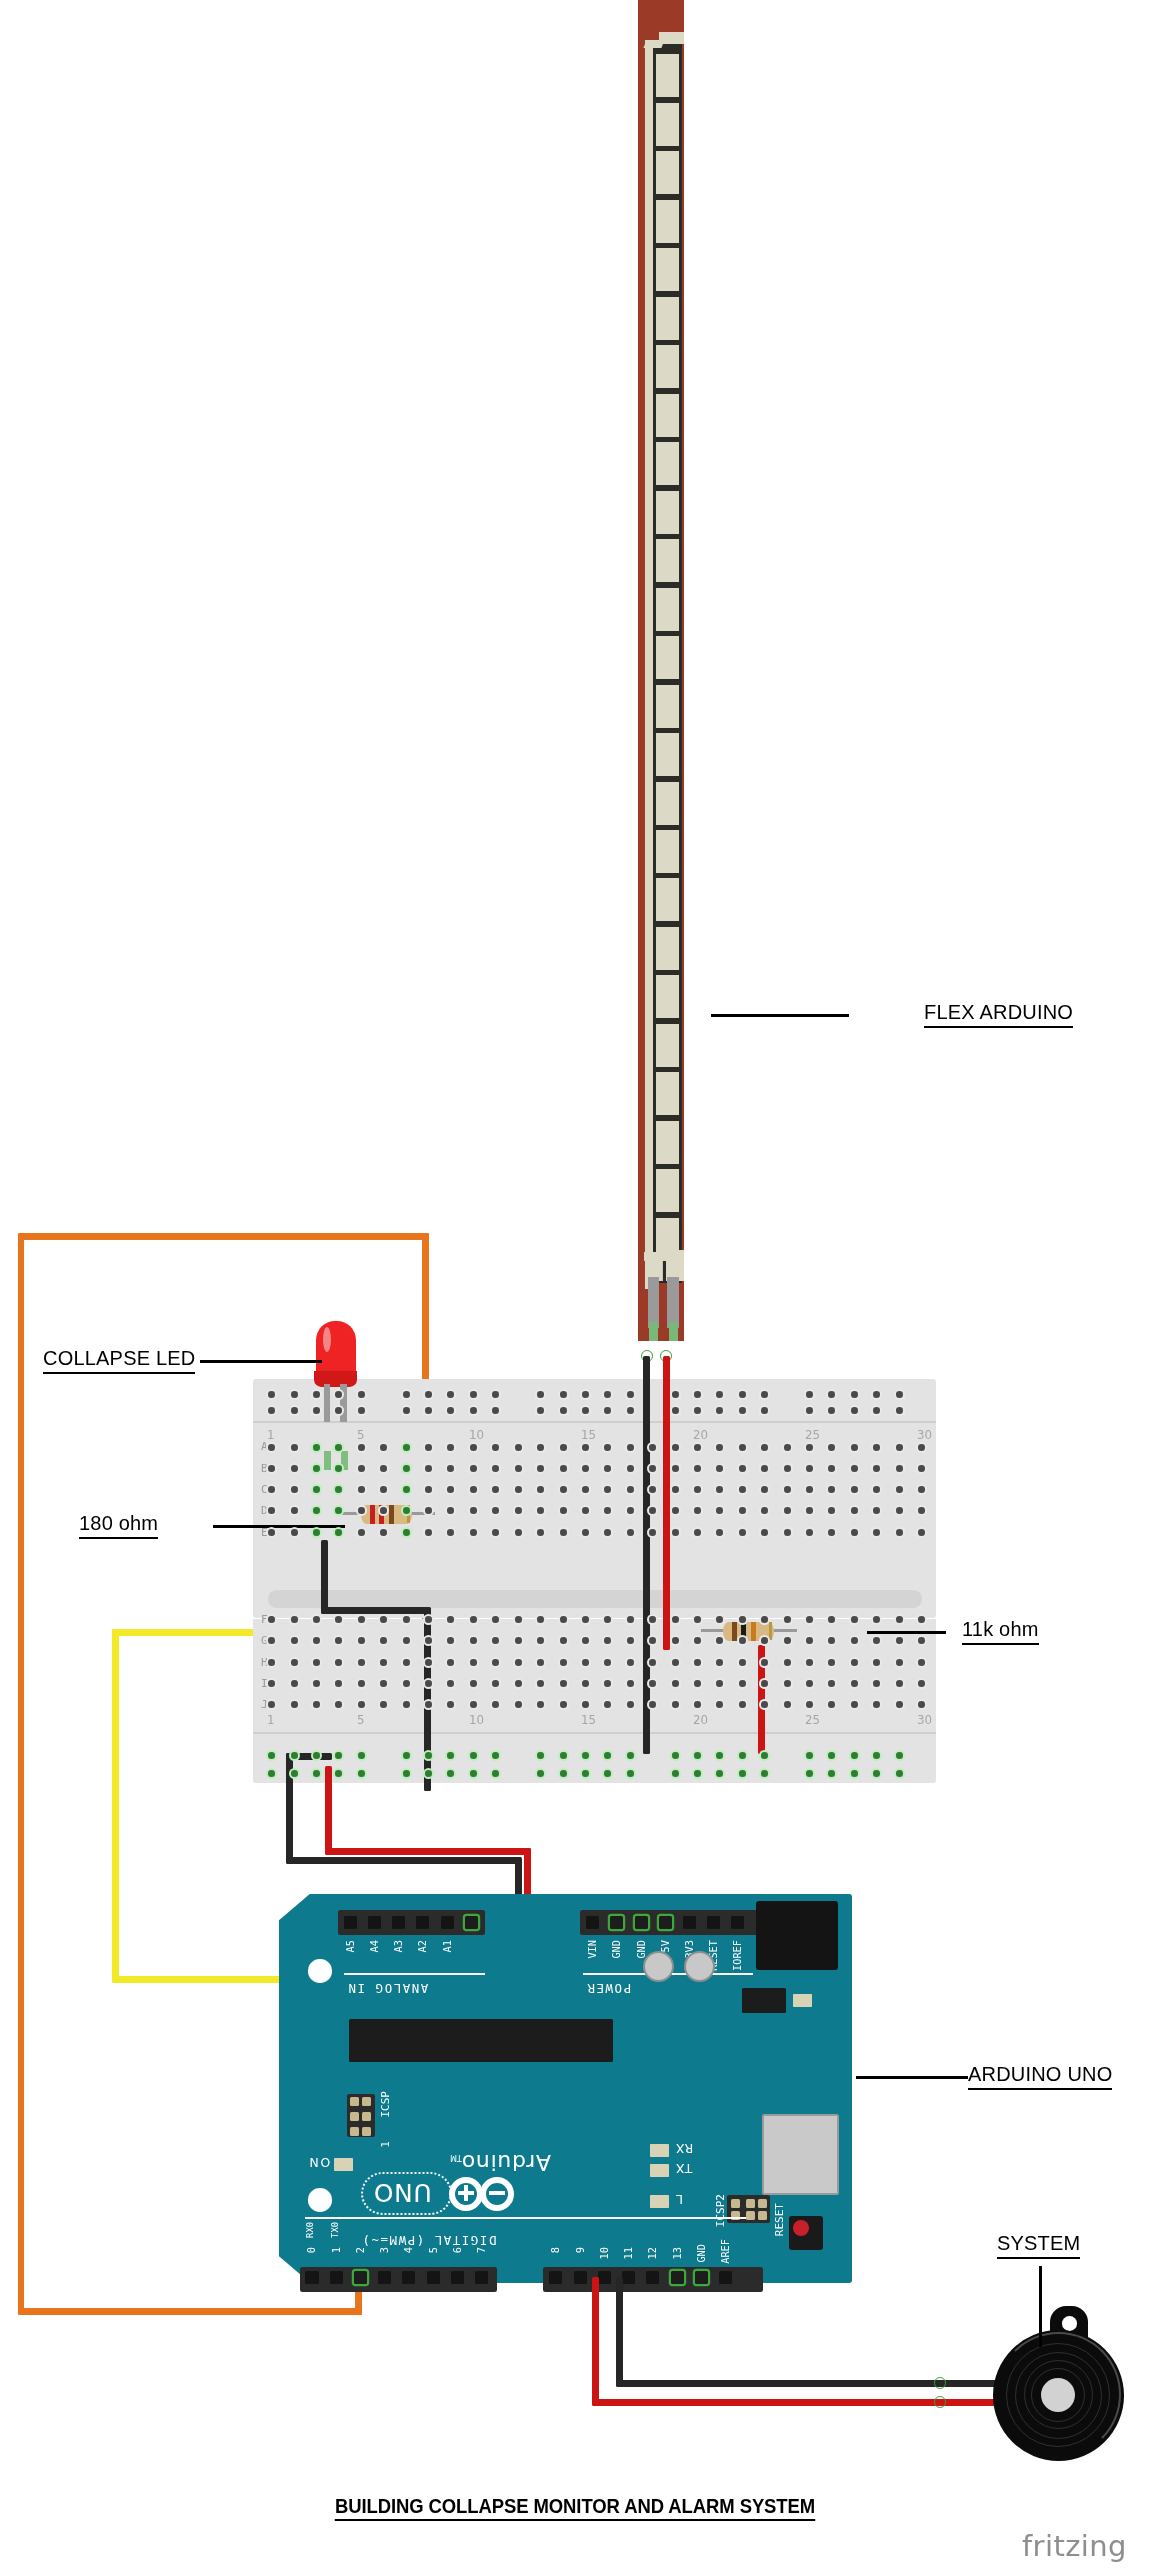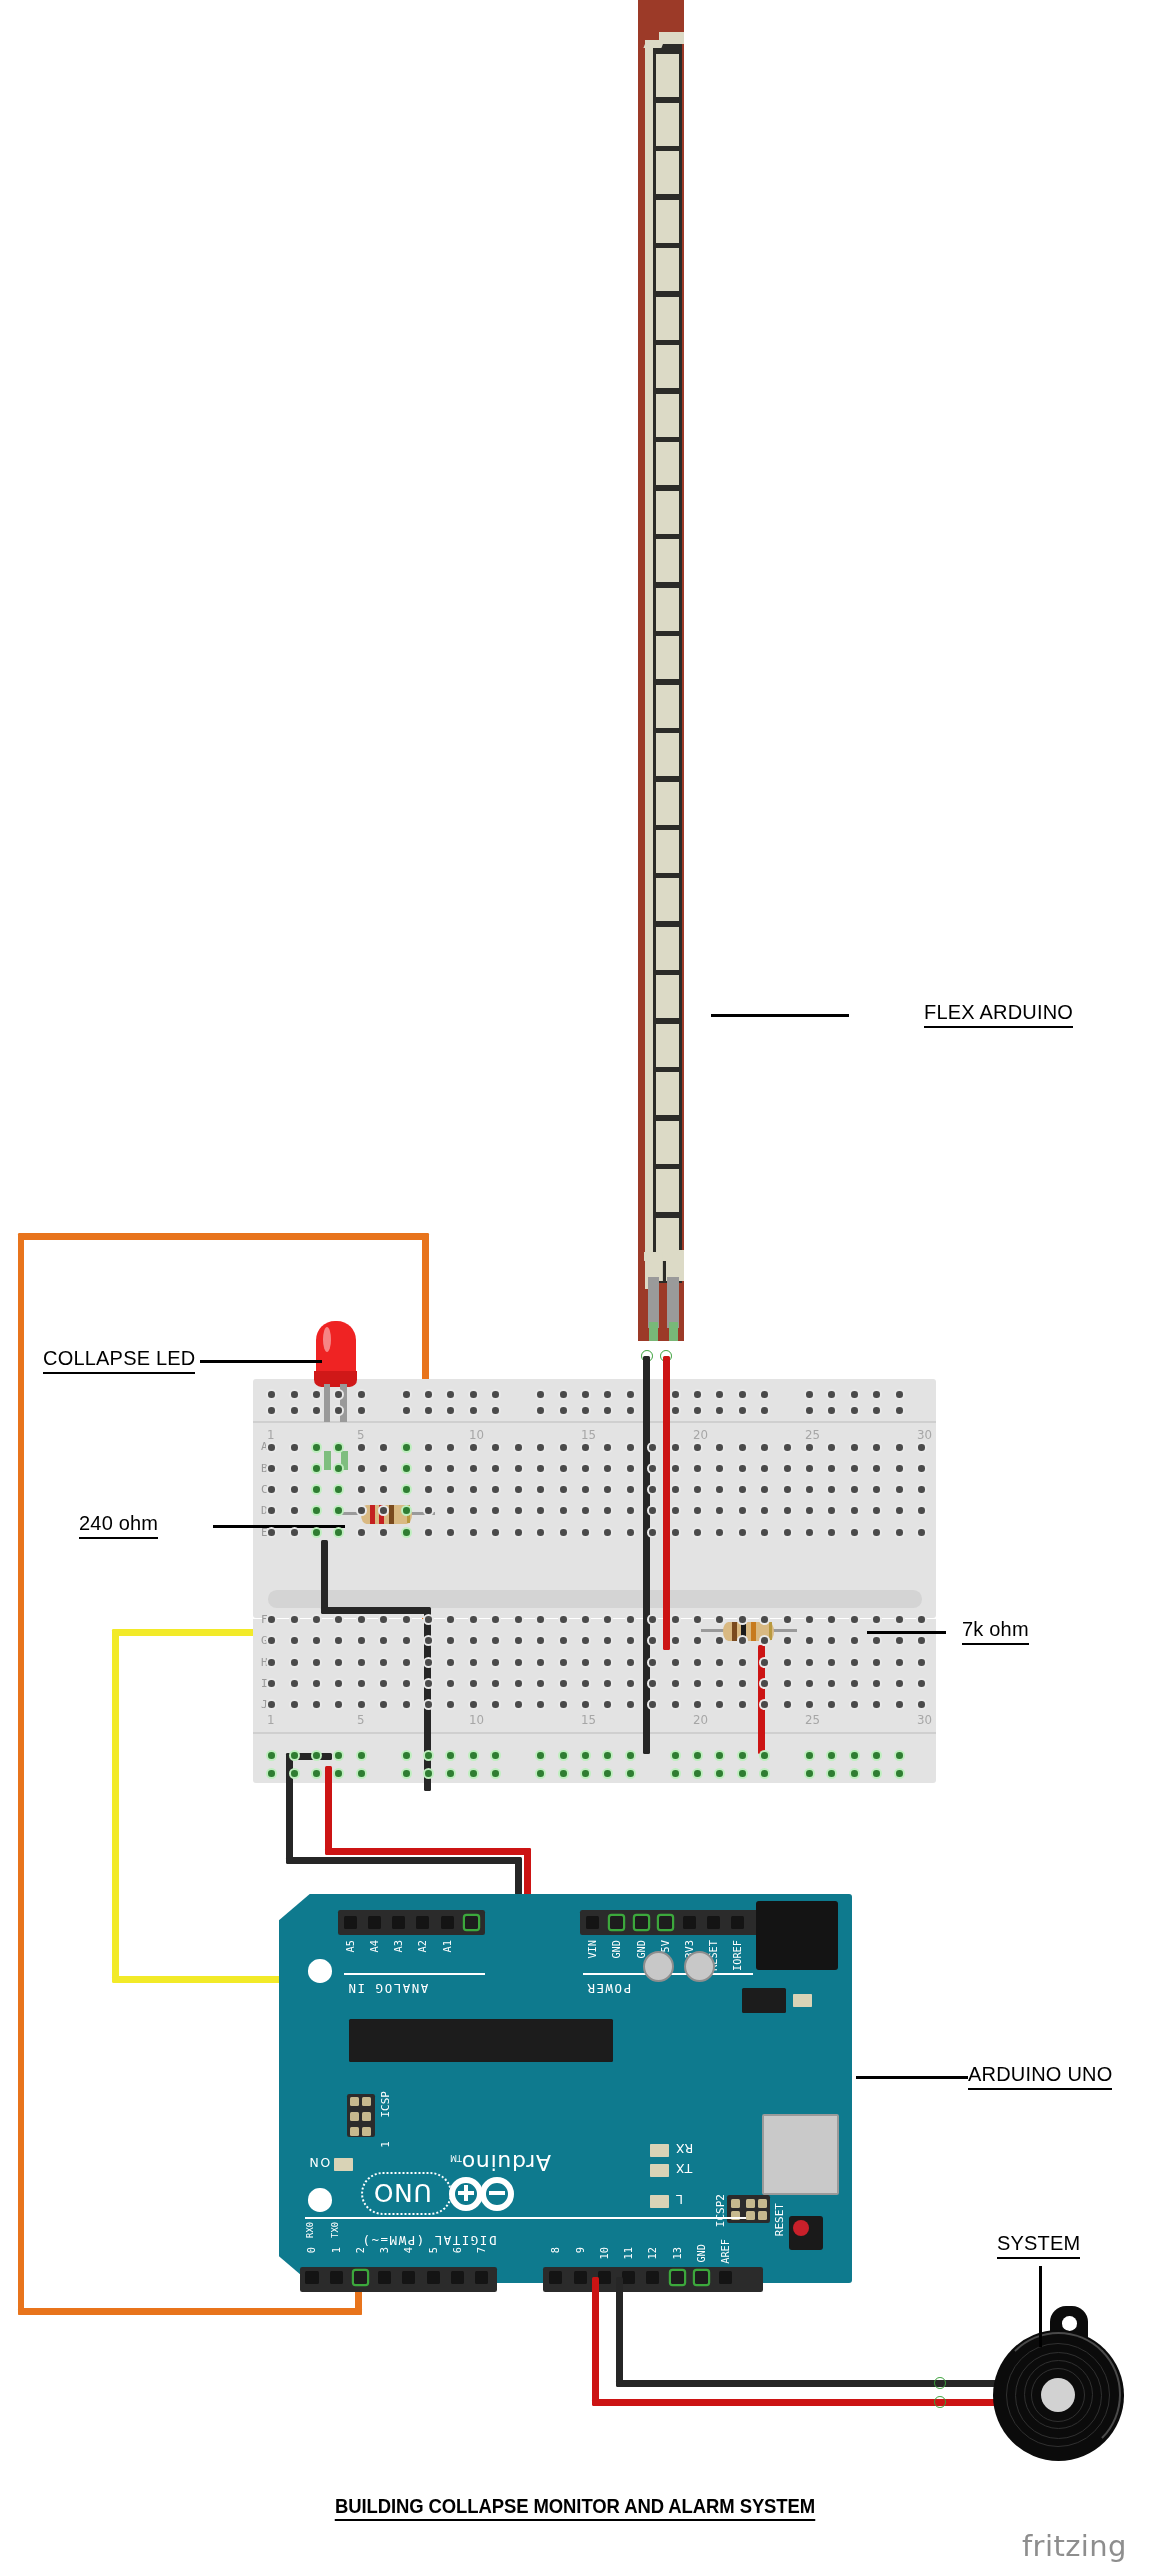--- a/index.html
+++ b/index.html
@@ -415,36 +415,36 @@
     <div class="lead" style="left:65px; top:8.8px; width:31px;"></div>
     <div class="body" style="left:22px; top:1.5px; width:51px; height:19px;"></div>
     <div class="band" style="left:31px; top:1.5px; width:5.1px; height:19px; background:#c42020;"></div>
     <div class="band" style="left:40px; top:1.5px; width:5.1px; height:19px; background:#c42020;"></div>
     <div class="band" style="left:50px; top:1.5px; width:5.1px; height:19px; background:#7a4a1e;"></div>
     <div class="band" style="left:68px; top:2.2px; width:2.9px; height:17.6px; background:#b8993f;"></div>
   </div>
 
   <div class="leader" style="left:213px; top:1525px; width:132px;"></div>
   <div class="label" style="left:79px; top:1512px;">
-    <span class="txt">240 ohm</span>
+    <span class="txt">180 ohm</span>
   </div>
 
   <div class="res" style="left:701px; top:1620px; width:95px; height:22px;">
     <div class="lead" style="left:0px; top:8.8px; width:31px;"></div>
     <div class="lead" style="left:65px; top:8.8px; width:31px;"></div>
     <div class="body" style="left:22px; top:1.5px; width:51px; height:19px;"></div>
     <div class="band" style="left:31px; top:1.5px; width:5.1px; height:19px; background:#7a4a1e;"></div>
     <div class="band" style="left:40px; top:1.5px; width:5.1px; height:19px; background:#1a1a1a;"></div>
     <div class="band" style="left:50px; top:1.5px; width:5.1px; height:19px; background:#c77a1e;"></div>
     <div class="band" style="left:68px; top:2.2px; width:2.9px; height:17.6px; background:#b8993f;"></div>
   </div>
 
   <div class="leader" style="left:867px; top:1631px; width:79px;"></div>
   <div class="label" style="left:962px; top:1618px;">
-    <span class="txt">7k ohm</span>
+    <span class="txt">11k ohm</span>
   </div>
 
   <div class="wire" style="left:321px; top:1540px; width:6.6px; height:73px; background:#262626;"></div>
   <div class="wire" style="left:321px; top:1607px; width:109px; height:6.6px; background:#262626;"></div>
   <div class="wire" style="left:424px; top:1607px; width:6.6px; height:184px; background:#262626;"></div>
 
   <div class="wire" style="left:286px; top:1753px; width:46px; height:6.6px; background:#262626;"></div>
   <div class="wire" style="left:286px; top:1753px; width:6.6px; height:110px; background:#262626;"></div>
   <div class="wire" style="left:286px; top:1857px; width:235px; height:6.6px; background:#262626;"></div>
   <div class="wire" style="left:515px; top:1857px; width:6.6px; height:51px; background:#262626;"></div>

